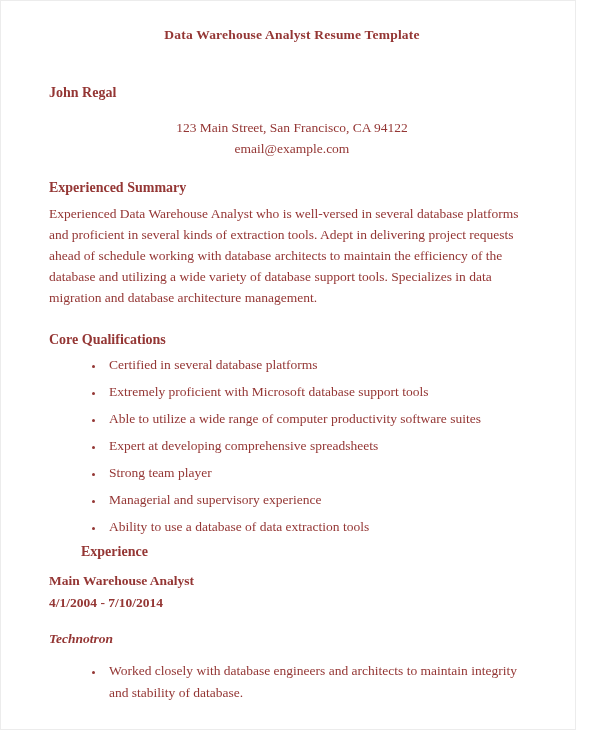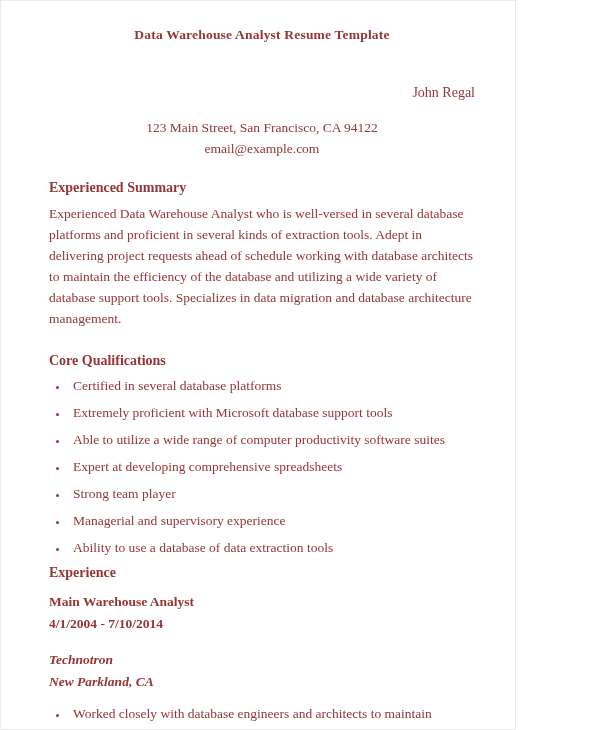--- a/index.html
+++ b/index.html
@@ -4,38 +4,38 @@
 <style>
   * { margin: 0; padding: 0; box-sizing: border-box; }
   html, body { background: #ffffff; }
   body {
     font-family: "Liberation Serif", "DejaVu Serif", serif;
     width: 600px;
     height: 730px;
     overflow: hidden;
   }
   .page {
-    width: 516px;
+    width: 576px;
     height: 730px;
     background: #ffffff;
     border: 1px solid #ececec;
     padding: 26px 40px 16px 48px;
     color: #943634;
     overflow: hidden;
   }
   .doc-title {
     text-align: center;
     font-weight: bold;
     font-size: 13.5px;
     margin-bottom: 42px;
     letter-spacing: 0.2px;
   }
   .person-name {
-    text-align: right;
-    font-weight: normal;
+    text-align: left;
+    font-weight: bold;
     font-size: 14px;
     margin-bottom: 16px;
   }
   .contact-block {
     text-align: center;
     font-size: 13.5px;
     line-height: 21px;
     margin-bottom: 21px;
   }
   .section-heading {
@@ -52,25 +52,26 @@
   ul.bullet-list {
     list-style: disc;
     padding-left: 20px;
     font-size: 13.5px;
     margin-bottom: 8px;
   }
   ul.bullet-list li {
     margin-bottom: 8px;
     padding-left: 4px;
     line-height: 19px;
+    margin-left: 36px;
   }
   ul.bullet-list li::marker {
     font-size: 11px;
   }
-  .exp-heading { margin-top: 4px; margin-bottom: 10px; }
+  .exp-heading { margin-top: 4px; margin-bottom: 10px; margin-left: 32px; }
   .job-line {
     font-weight: bold;
     font-size: 13.5px;
     line-height: 22px;
   }
   .company-block { margin-top: 14px; margin-bottom: 10px; font-style: italic; }
   ul.exp-list { margin-top: 2px; }
   ul.exp-list li { margin-bottom: 7px; line-height: 22px; }
 </style>
 </head>
@@ -106,21 +107,20 @@
   </div>
 
   <div class="section">
     <div class="section-heading exp-heading">Experience</div>
 
     <div class="job-line">Main Warehouse Analyst</div>
     <div class="job-line">4/1/2004 - 7/10/2014</div>
 
     <div class="company-block">
       <div class="job-line">Technotron</div>
-      <div class="job-line">New Parkland, CA</div>
     </div>
 
     <ul class="bullet-list exp-list">
       <li>Worked closely with database engineers and architects to maintain integrity and stability of database.</li>
 
     </ul>
   </div>
 
 </div>
 

